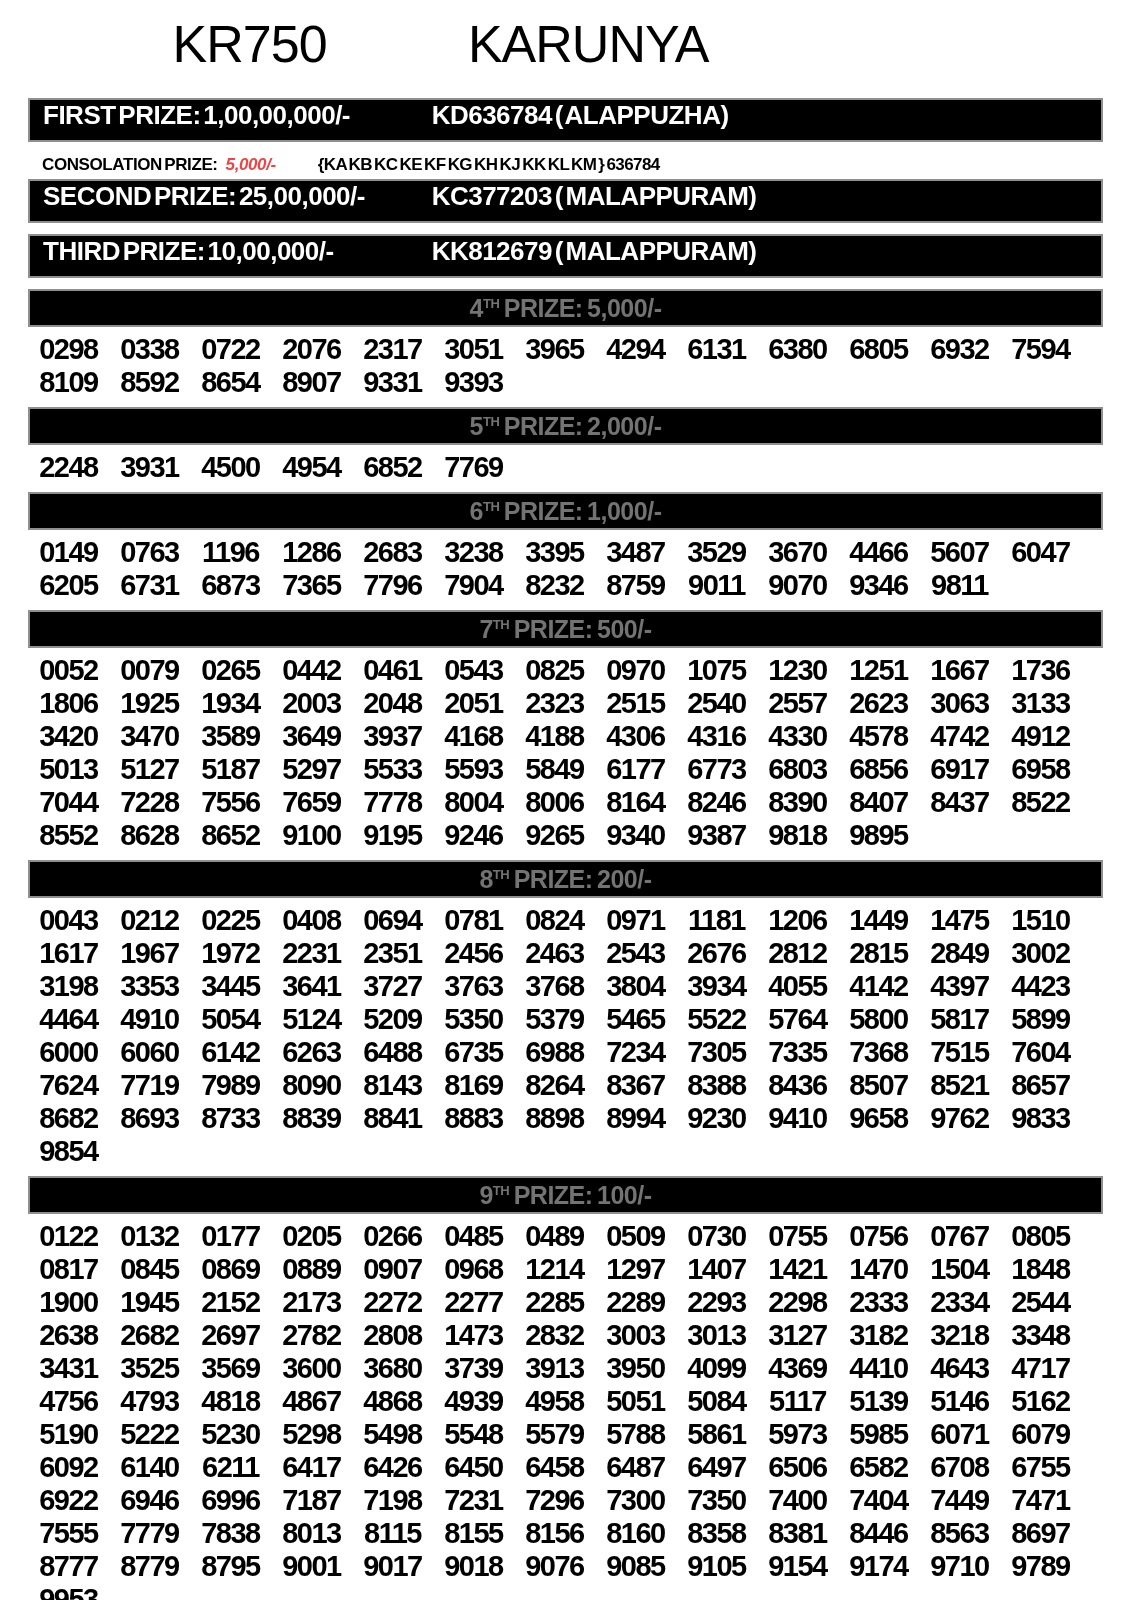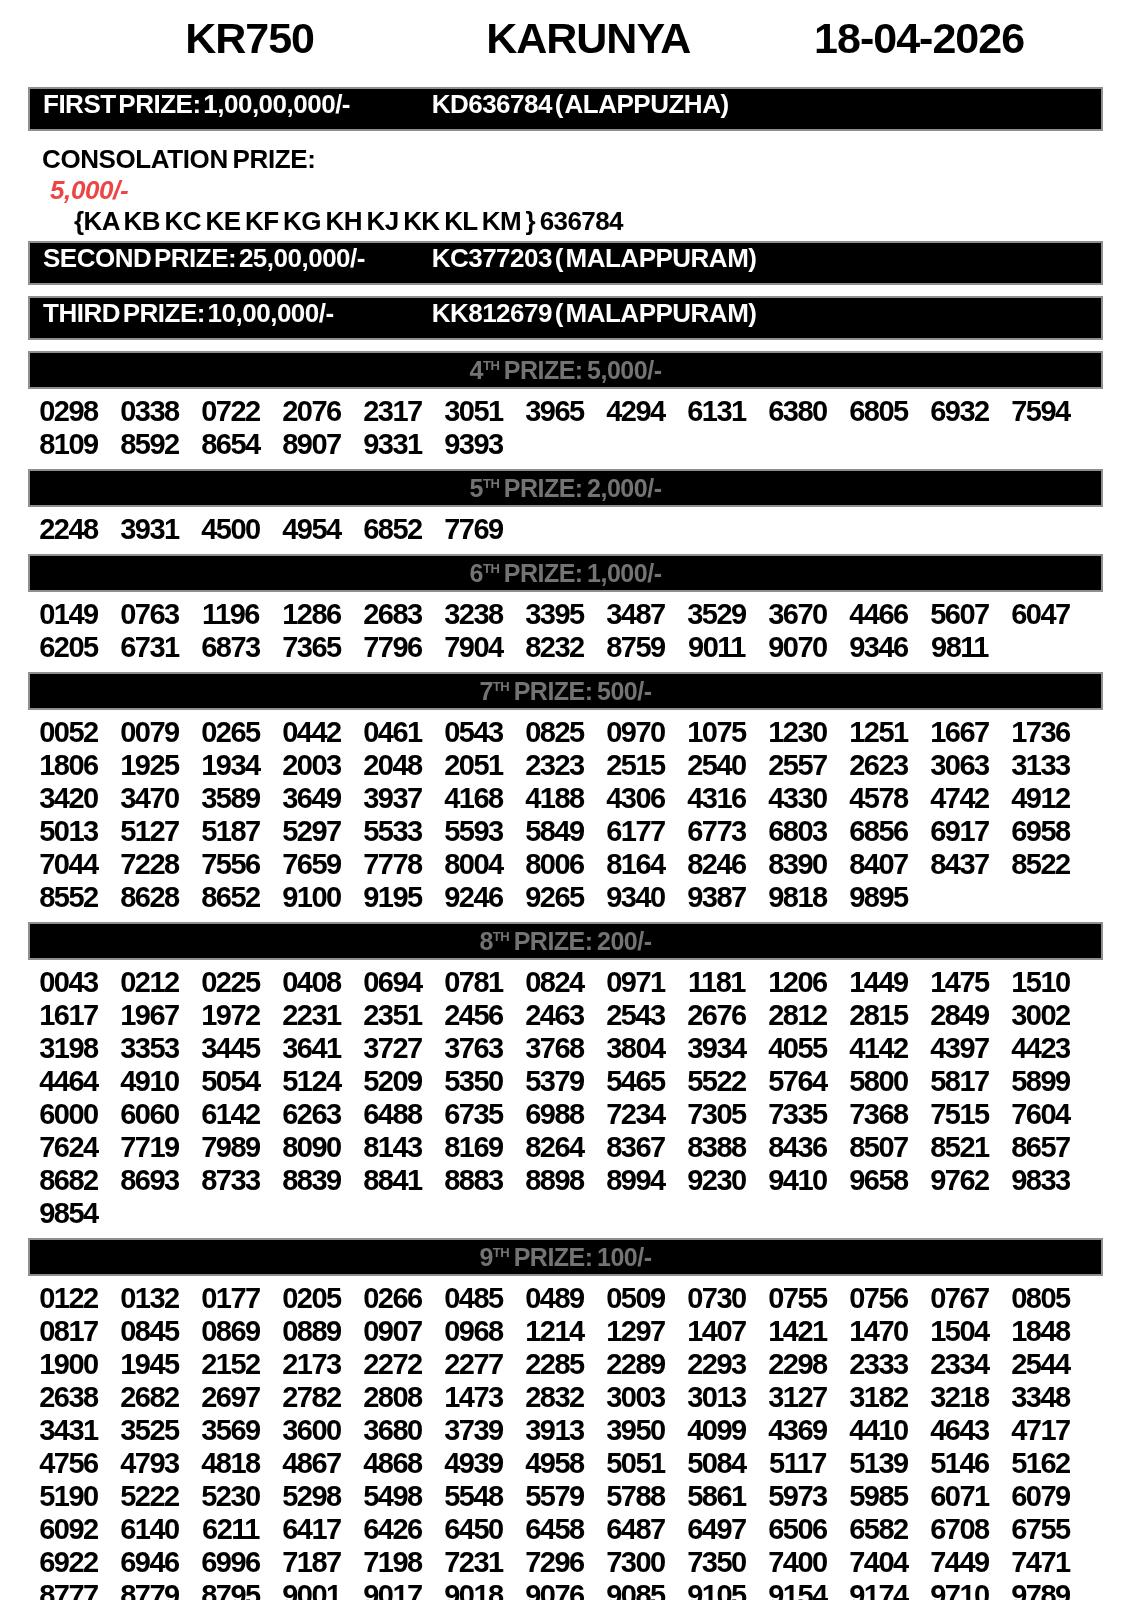--- a/index.html
+++ b/index.html
@@ -7,42 +7,42 @@
     width:1131px;height:1600px;
     font-family:"Liberation Sans","DejaVu Sans",sans-serif;
     color:#000;overflow:hidden;
   }
   .page{padding:0 28px;}
 
   
   .titlebar{
     display:grid;grid-template-columns:1.05fr 1.15fr 1fr;
     padding:14px 30px 24px 60px;
-    font-size:43px;font-weight:700;letter-spacing:-1px;
+    font-size:52px;font-weight:400;letter-spacing:-1px;
   }
   .titlebar span{text-align:center;white-space:nowrap;}
 
   
   .prize-bar{
     position:relative;display:flex;align-items:flex-start;
     background:#000;color:#fff;
     height:40px;margin-bottom:11px;
     border:2px solid #8f8f8f;
     font-weight:700;font-size:26px;
     letter-spacing:-0.5px;word-spacing:-4px;white-space:nowrap;
   }
   .prize-bar .label{padding-left:13px;}
   .prize-bar .ticket{position:absolute;left:37.5%;}
 
   
   .consolation{
-    display:flex;align-items:flex-start;
-    font-weight:700;font-size:26px;
+    display:flex;align-items:flex-end;
+    font-weight:700;font-size:17px;
     padding:2px 0 4px 14px;
-    letter-spacing:-0.4px;word-spacing:-2px;white-space:nowrap;flex-direction:column;
+    letter-spacing:-0.4px;word-spacing:-2px;white-space:nowrap;
   }
   .consolation .amount{margin:0 10px 0 8px;}
   .consolation .series{margin-left:32px;letter-spacing:-0.6px;}
 
   
   .section-bar{
     background:#000;color:#737373;
     border:2px solid #8f8f8f;
     text-align:center;font-weight:700;font-size:25px;
     height:34px;line-height:34px;
@@ -66,21 +66,20 @@
   }
 </style>
 </head>
 <body>
 
 <div class="page">
 
   <div class="titlebar">
     <span>KR750</span>
     <span>KARUNYA</span>
-    <span>18-04-2026</span>
   </div>
 
   <div class="prize-bar">
     <span class="label">FIRST PRIZE: 1,00,00,000/-</span>
     <span class="ticket">KD636784 ( ALAPPUZHA)</span>
   </div>
 
   <div class="consolation">
     <span>CONSOLATION PRIZE:</span>
     <span class="amount" style="color: #ef4444; font-style: italic;">5,000/-</span>
@@ -511,20 +510,35 @@
             <span class="num">7231</span>
             <span class="num">7296</span>
             <span class="num">7300</span>
             <span class="num">7350</span>
             <span class="num">7400</span>
             <span class="num">7404</span>
             <span class="num">7449</span>
             <span class="num">7471</span>
           </div>
           <div class="num-row">
+            <span class="num">7555</span>
+            <span class="num">7779</span>
+            <span class="num">7838</span>
+            <span class="num">8013</span>
+            <span class="num">8115</span>
+            <span class="num">8155</span>
+            <span class="num">8156</span>
+            <span class="num">8160</span>
+            <span class="num">8358</span>
+            <span class="num">8381</span>
+            <span class="num">8446</span>
+            <span class="num">8563</span>
+            <span class="num">8697</span>
+          </div>
+          <div class="num-row">
             <span class="num">8777</span>
             <span class="num">8779</span>
             <span class="num">8795</span>
             <span class="num">9001</span>
             <span class="num">9017</span>
             <span class="num">9018</span>
             <span class="num">9076</span>
             <span class="num">9085</span>
             <span class="num">9105</span>
             <span class="num">9154</span>

